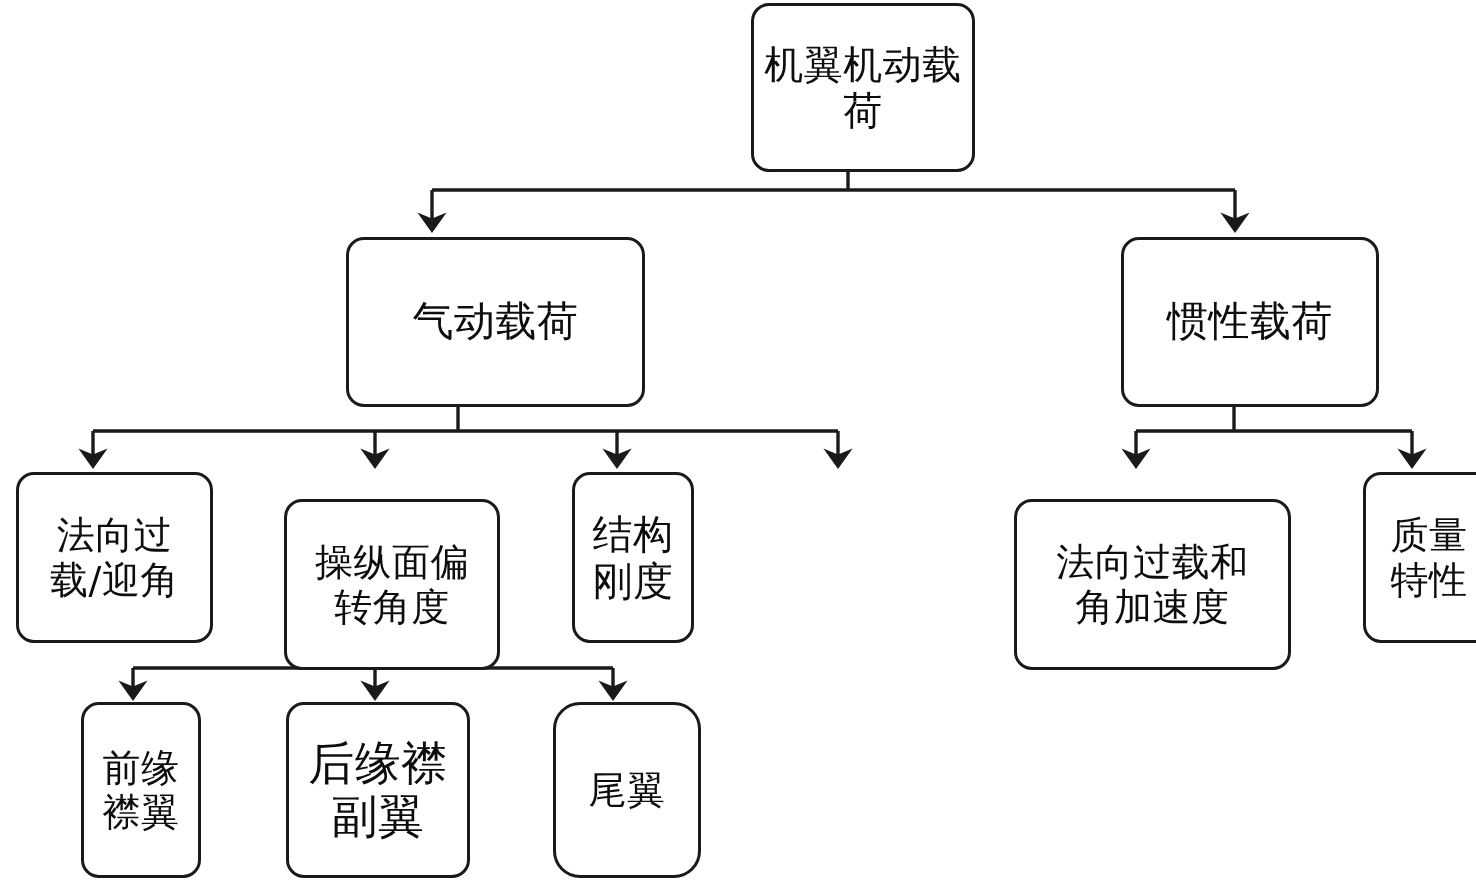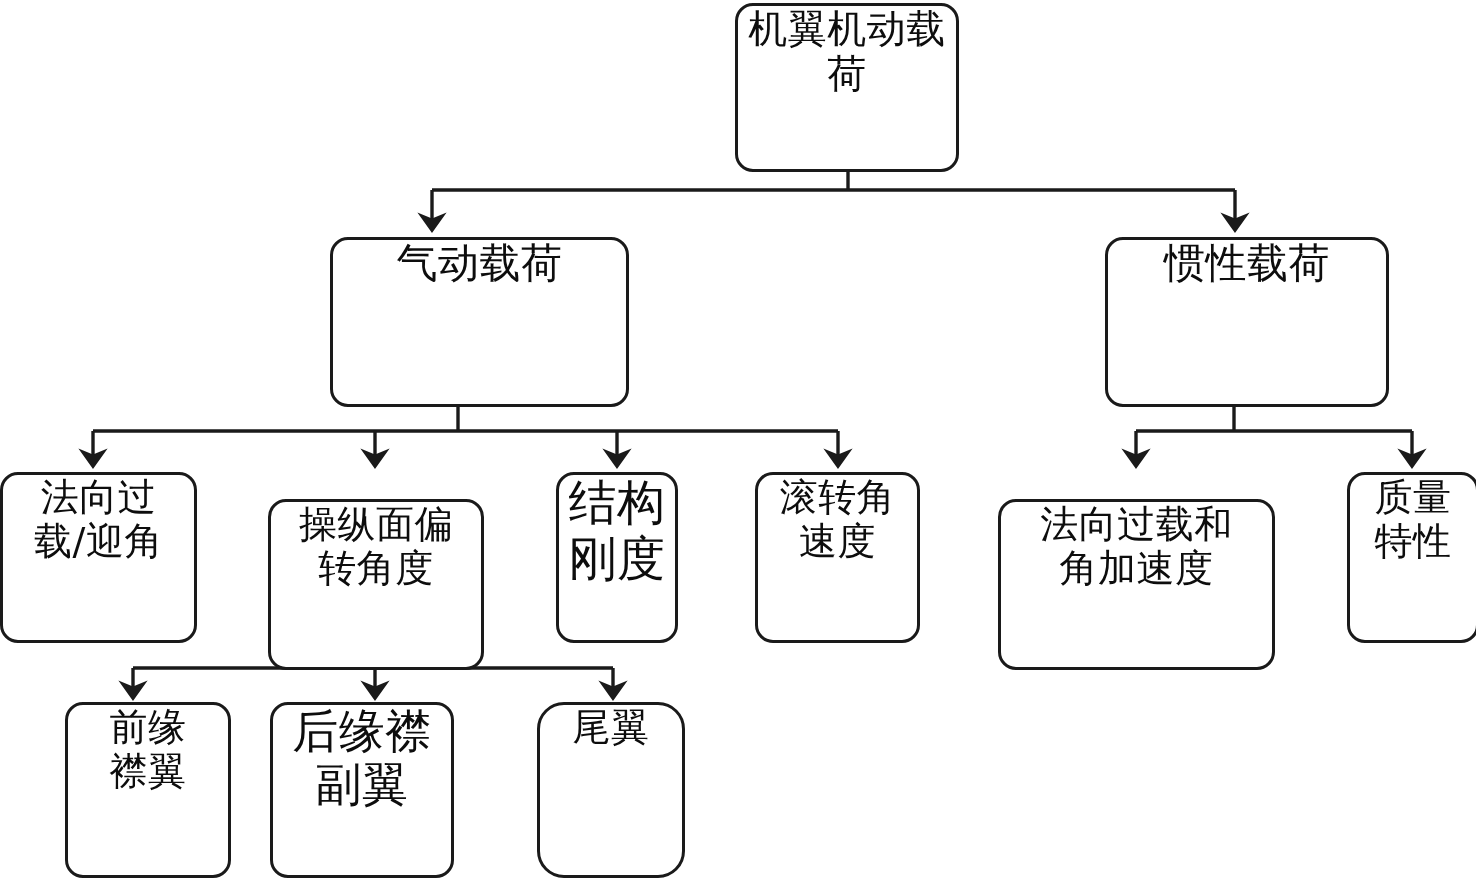--- a/index.html
+++ b/index.html
@@ -26,45 +26,47 @@
     height: 882px;
     pointer-events: none;
   }
   .node {
     position: absolute;
     box-sizing: border-box;
     background: #ffffff;
     border: 3.5px solid #1a1a1a;
     border-radius: 18px;
     display: flex;
+    align-items: center;
     justify-content: center;
     text-align: center;
     color: #0d0d0d;
     line-height: 1.16;
     letter-spacing: 0.5px;
     z-index: 2;
+    margin-left: 16px;
   }
   .node-label {
     display: block;
     white-space: pre-line;
     padding: 0 4px;
   }
   
   #node-root      { left: 735px; top: 3px;   width: 224px; height: 169px; font-size: 39px; }
   #node-aero      { left: 330px; top: 237px; width: 299px; height: 170px; font-size: 41px; }
-  #node-inertial  { left: 1105px;top: 237px; width: 284px; height: 170px; font-size: 41px; }
+  #node-inertial  { left: 1105px;top: 237px; width: 258px; height: 170px; font-size: 41px; }
 
   #node-normal-overload-aoa { left: 0px;   top: 472px; width: 197px; height: 171px; font-size: 38px; border-left-width: 3.5px; }
   #node-control-surface     { left: 268px; top: 499px; width: 216px; height: 171px; font-size: 38px; }
-  #node-structural-stiff    { left: 556px; top: 472px; width: 122px; height: 171px; font-size: 48px; }
+  #node-structural-stiff    { left: 556px; top: 472px; width: 122px; height: 171px; font-size: 40px; }
   #node-roll-rate           { left: 755px; top: 472px; width: 165px; height: 171px; font-size: 38px; }
   #node-overload-angacc     { left: 998px; top: 499px; width: 277px; height: 171px; font-size: 38px; }
   #node-mass-props          { left: 1347px;top: 472px; width: 132px; height: 171px; font-size: 38px; }
 
-  #node-le-flap   { left: 65px;  top: 702px; width: 166px; height: 176px; font-size: 38px; }
+  #node-le-flap   { left: 65px;  top: 702px; width: 120px; height: 176px; font-size: 38px; }
   #node-te-flap   { left: 270px; top: 702px; width: 184px; height: 176px; font-size: 46px; }
   #node-tail      { left: 537px; top: 702px; width: 148px; height: 176px; font-size: 38px; border-radius: 27px; }
 </style>
 </head>
 <body>
 
 <div id="diagram-root">
 
   <svg id="edge-layer" viewBox="0 0 1476 882" width="1476" height="882" xmlns="http://www.w3.org/2000/svg">
     <defs>
@@ -129,24 +131,20 @@
   <div class="node" id="node-control-surface">
     <span class="node-label">操纵面偏
 转角度</span>
   </div>
 
   <div class="node" id="node-structural-stiff">
     <span class="node-label">结构
 刚度</span>
   </div>
 
-  <div class="node" id="node-roll-rate">
-    <span class="node-label">滚转角
-速度</span>
-  </div>
 
   <div class="node" id="node-overload-angacc">
     <span class="node-label">法向过载和
 角加速度</span>
   </div>
 
   <div class="node" id="node-mass-props">
     <span class="node-label">质量
 特性</span>
   </div>

